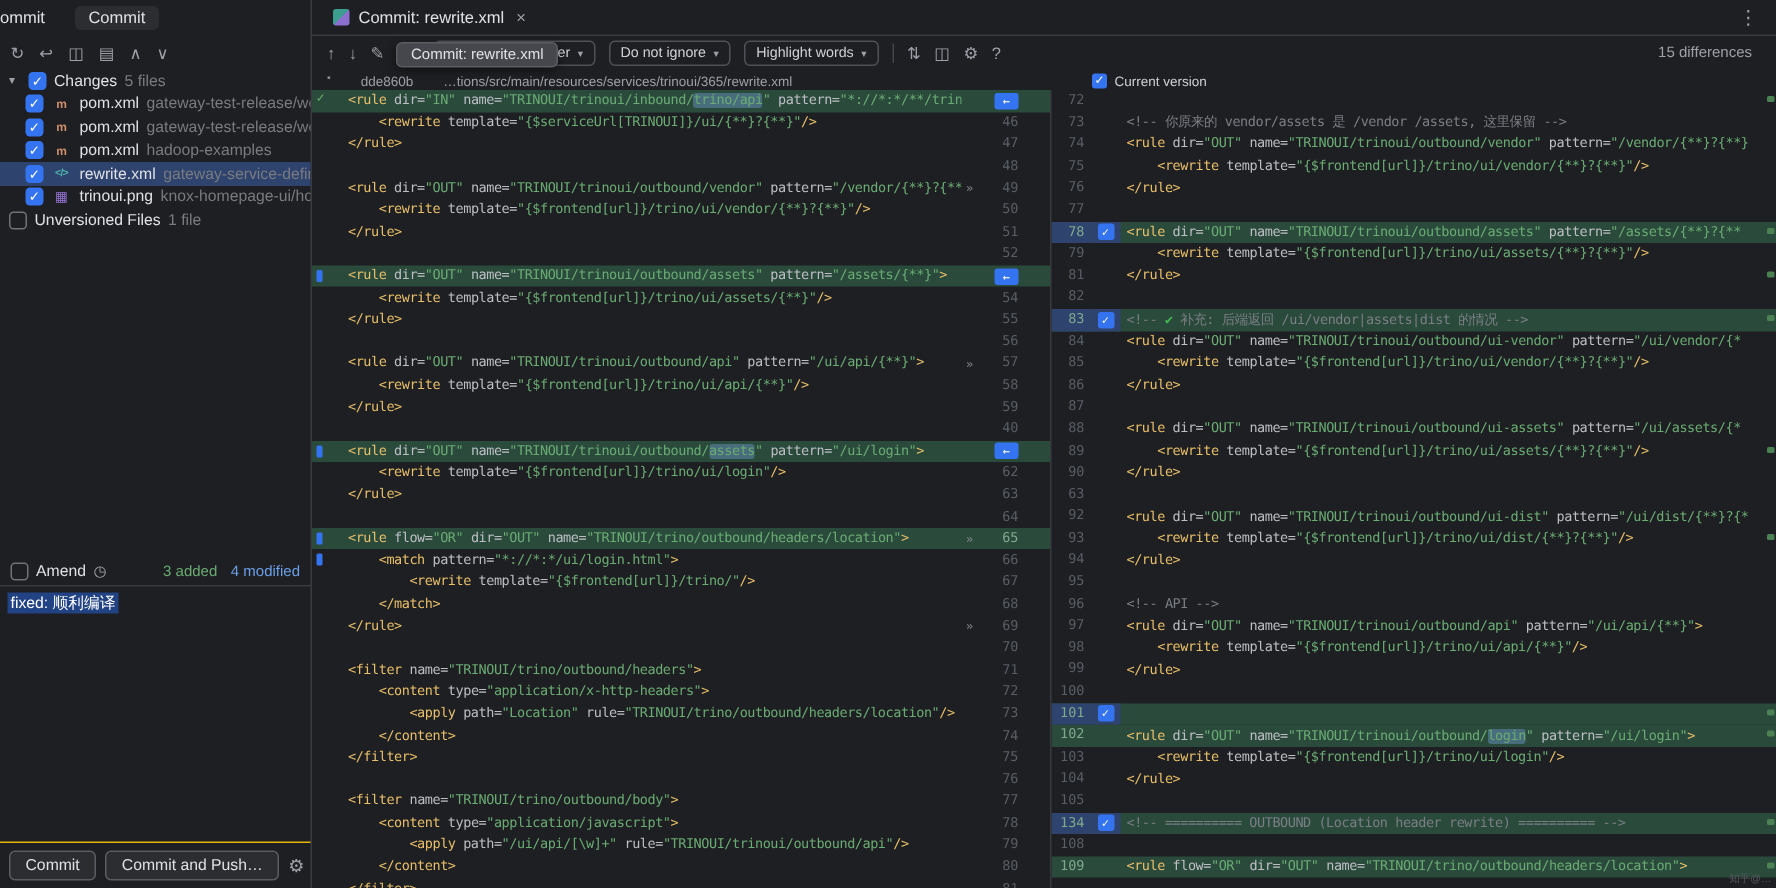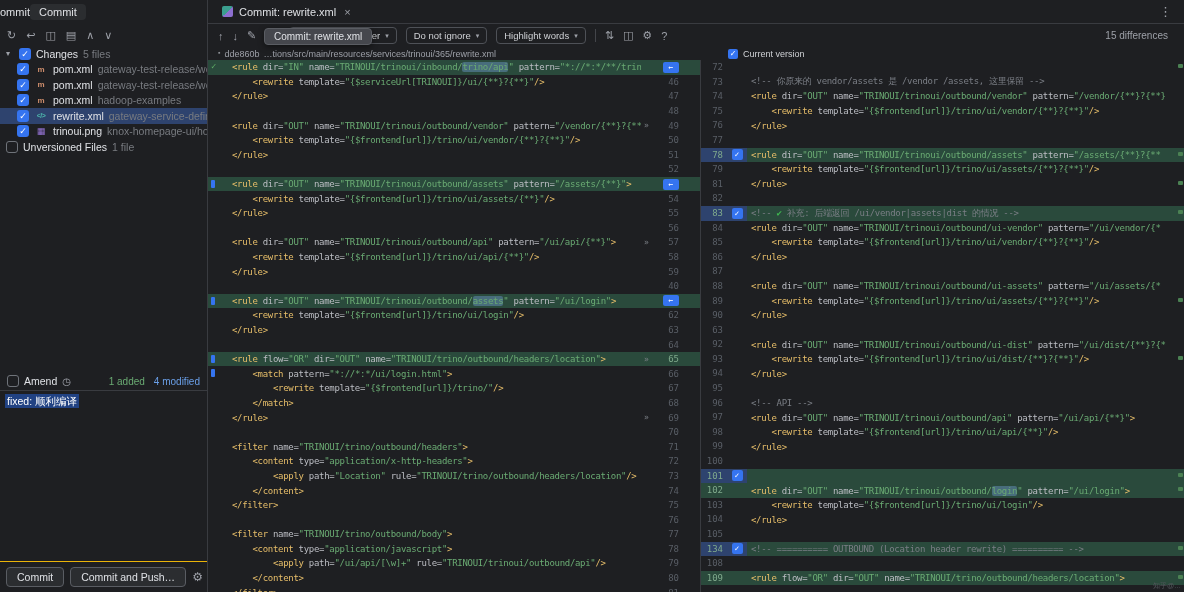--- a/index.html
+++ b/index.html
@@ -2,21 +2,21 @@
 <html><head>
 <meta charset="utf-8">
 <style>
   *{margin:0;padding:0;box-sizing:border-box}
   html,body{width:1184px;height:592px;overflow:hidden;background:#1e1f22;color:#dfe1e5;
     font-family:"Liberation Sans","DejaVu Sans",sans-serif;font-size:10px}
   .app{display:flex;width:1184px;height:592px}
 
   
   aside{width:208px;min-width:208px;border-right:1px solid #393b40;display:flex;flex-direction:column;position:relative;background:#1e1f22}
-  .cp-title{height:24px;display:flex;align-items:center;gap:0}
+  .cp-title{height:24px;display:flex;align-items:center;gap:20px}
   .cp-clip{font-size:11px;color:#dfe1e5}
   .cp-tab{background:#2b2d30;border-radius:4px;padding:2px 9px;font-size:11px;color:#dfe1e5}
   .cp-toolbar{height:22px;display:flex;align-items:center;gap:10px;padding:0 7px;color:#9da0a8;font-size:11px}
   .cp-toolbar span{cursor:default}
   .cp-tree{font-size:10.5px}
   .trow{height:15.5px;display:flex;align-items:center;gap:5px;padding-left:6px;white-space:nowrap;overflow:hidden}
   .trow.indent{padding-left:17px}
   .trow.sel{background:#2e436e}
   .glabel{font-weight:normal}
   .dim{color:#787b80}
@@ -49,21 +49,21 @@
   .tclose{color:#9da0a8;font-size:11px;margin-left:2px}
   .more{margin-left:auto;color:#9da0a8;font-size:13px;padding-right:4px}
   .dtoolbar{height:23px;display:flex;align-items:center;gap:9px;padding:0 10px;color:#9da0a8;font-size:11px}
   .ticon{color:#9da0a8;font-size:11px}
   .dd{height:17px;border:1px solid #4e5157;border-radius:4px;display:flex;align-items:center;gap:5px;padding:0 7px;font-size:9.5px;color:#cfd1d5;white-space:nowrap}
   .dd .arr{font-size:7px;color:#9da0a8}
   .dd1{margin-left:24px}
   .vsep{width:1px;height:13px;background:#43454a}
   .diffcount{margin-left:auto;font-size:10px;color:#9da0a8;padding-right:6px}
   .crumbs{height:13px;display:flex;align-items:center;font-size:9px;color:#9da0a8}
-  .half-left{width:492px;min-width:492px;display:flex;gap:4px;padding-left:10px;overflow:hidden;white-space:nowrap}
+  .half-left{width:492px;min-width:492px;display:flex;gap:20px;padding-left:10px;overflow:hidden;white-space:nowrap}
   .half-right{flex:1;display:flex;gap:5px;padding-left:28px;align-items:center;color:#cfd1d5}
   .rev-icon{color:#8a8d93;font-size:7px}
   .hash{color:#9da0a8}
   .half-right .cb{width:10px;height:10px;min-width:10px;line-height:10px;border-radius:2px;font-size:8px}
 
   .panes{flex:1;display:flex;position:relative;overflow:hidden;
     font-family:"DejaVu Sans Mono","Liberation Mono",monospace;font-size:9px;color:#bcbec4}
   .pane{overflow:hidden}
   .pane.left{width:492px;min-width:492px}
   .pane.right{flex:1;border-left:1px solid #393b40;min-width:0}
@@ -157,21 +157,21 @@
         <span>Unversioned Files</span>
         <span class="dim">1 file</span>
       </div>
     </div>
     <div class="cp-spacer"></div>
     <div class="cp-amend">
       <span class="cb un"></span>
       <span>Amend</span>
       <span class="clock">◷</span>
       <span class="stats">
-        <span class="stat-added">1 added</span>
+        <span class="stat-added">3 added</span>
         <span class="stat-mod">4 modified</span>
       </span>
     </div>
     <div class="cp-message">
       <span class="msg-sel">fixed: 顺利编译</span>
     </div>
     <div class="cp-actions">
       <button class="btn">Commit</button>
       <button class="btn">Commit and Push…</button>
       <span class="gearR">⚙</span>

